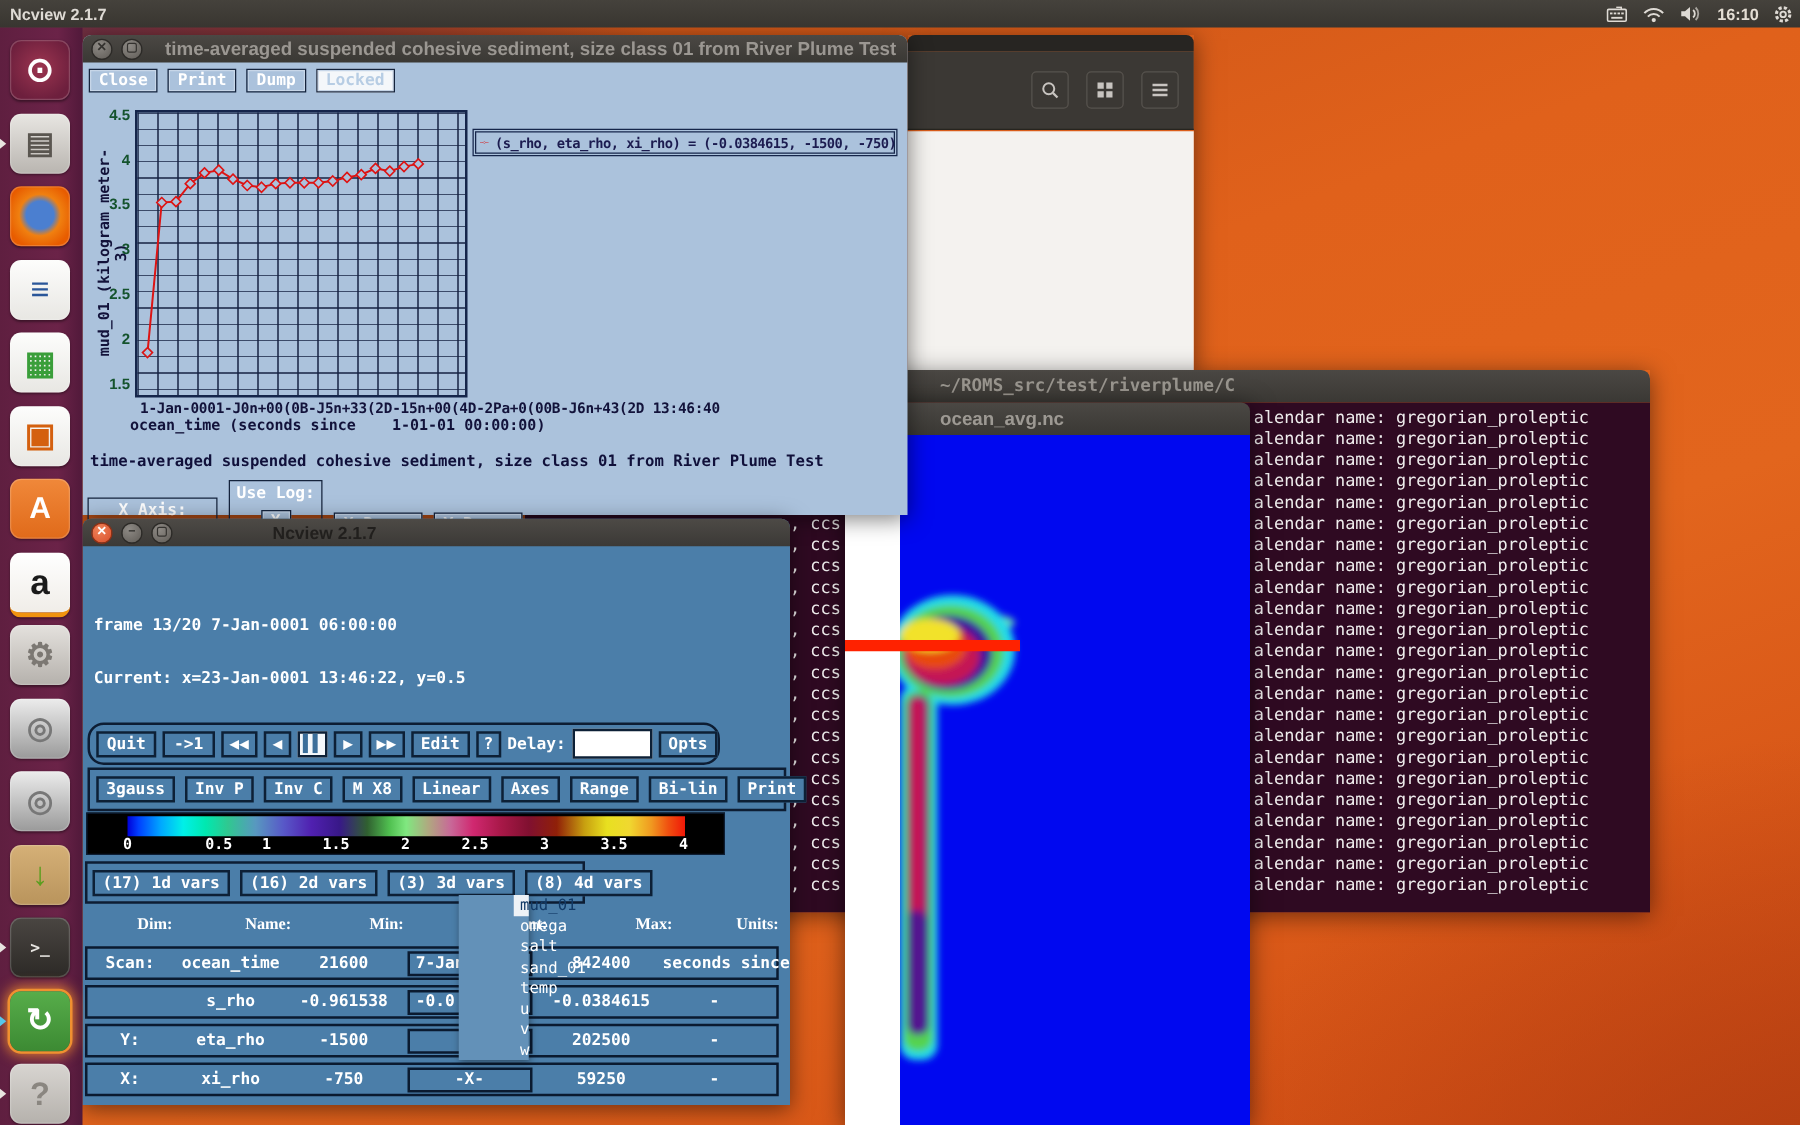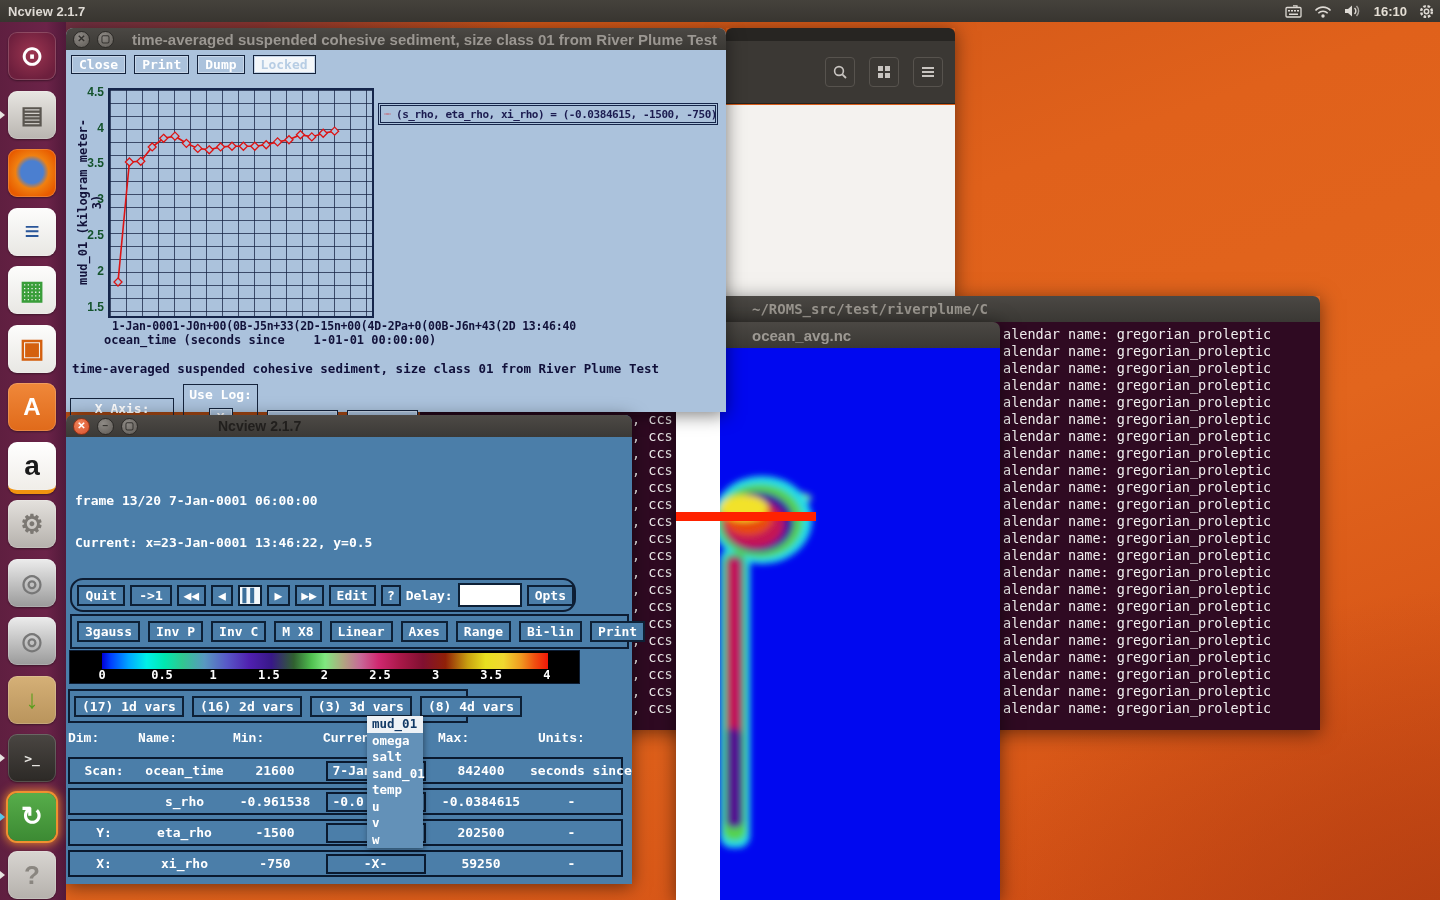--- a/index.html
+++ b/index.html
@@ -131,31 +131,31 @@
     background:linear-gradient(to right,
       #0000d8 0%,#0040ff 2%,#00a8ff 6%,#00f0e8 10%,#00e8b0 14%,#30c890 18%,
       #5898c0 23%,#5858c8 28%,#5020b0 33%,#381888 38%,#306030 43%,#50c050 47%,
       #80e880 50%,#b0a880 54%,#c86898 58%,#d02870 62%,#a81848 67%,#801030 72%,
       #902008 77%,#c8a010 82%,#e8e020 86%,#f0d830 90%,#f09820 94%,#f05010 97%,#f01808 100%);}
   .cb-tick{position:absolute;top:17px;transform:translateX(-50%);color:#fff;
     font-family:"DejaVu Sans Mono",monospace;font-weight:bold;font-size:12px;}
   #vartabs{left:2px;top:274px;width:392px;height:30px;gap:8px;padding-left:4px;}
   #tbl-header{position:absolute;left:2px;top:316px;width:555px;display:grid;
     grid-template-columns:70px 95px 90px 115px 100px 85px;}
-  #tbl-header span{text-align:left;color:#fff;font-family:Liberation Mono, monospace;font-weight:bold;font-size:13px;white-space:nowrap;}
+  #tbl-header span{text-align:right;color:#fff;font-family:Liberation Serif, serif;font-weight:bold;font-size:13px;white-space:nowrap;}
   .tbl-row{position:absolute;left:2px;width:555px;height:27px;border:2px solid #0a1a30;box-sizing:border-box;
     display:grid;grid-template-columns:68px 93px 88px 113px 98px 83px;align-items:center;}
   .tbl-row span{text-align:center;color:#fff;font-family:"DejaVu Sans Mono",monospace;font-weight:bold;font-size:13px;white-space:nowrap;}
   .cur-btn{justify-self:center;width:100px;height:20px;border:2px solid #0a1a30;color:#fff;background:#4b7ea9;
     font-family:"DejaVu Sans Mono",monospace;font-weight:bold;font-size:13px;text-align:left;padding:0 5px;box-sizing:border-box;overflow:hidden;white-space:nowrap;}
   .cur-btn.center{text-align:center;}
   #dropdown{position:absolute;left:301px;top:301px;width:56px;height:132px;background:#6391b8;z-index:5;
     box-shadow:1px 2px 6px rgba(0,0,0,.4);}
   .dd-item{height:16.5px;line-height:16.5px;padding-left:5px;color:#fff;
-    font-family:"DejaVu Sans Mono",monospace;font-weight:bold;font-size:12.5px;white-space:nowrap;}
+    font-family:"DejaVu Sans Mono",monospace;font-weight:normal;font-size:12.5px;white-space:nowrap;margin-left:44px;}
   .dd-item.selected{background:#eef2f6;color:#123a66;}
 </style>
 </head>
 <body>
 
 <div id="wallpaper" class="abs"></div>
 
 <div id="filewin" class="abs winshadow">
   <div class="fw-titlebar"></div>
   <div class="fw-toolbar">
@@ -354,21 +354,21 @@
     <button class="ncv-btn">Axes</button>
     <button class="ncv-btn">Range</button>
     <button class="ncv-btn">Bi-lin</button>
     <button class="ncv-btn">Print</button>
   </div>
 
   <div id="colorbar">
     <div id="cb-strip"></div>
     <div id="cb-ticks">
         <span class="cb-tick" style="left: 32px;">0</span>
-        <span class="cb-tick" style="left: 92px; text-align: center;">0.5</span>
+        <span class="cb-tick" style="left: 105px; text-align: center;">0.5</span>
         <span class="cb-tick" style="left: 143.2px;">1</span>
         <span class="cb-tick" style="left: 198.8px;">1.5</span>
         <span class="cb-tick" style="left: 254.4px;">2</span>
         <span class="cb-tick" style="left: 310px;">2.5</span>
         <span class="cb-tick" style="left: 365.6px;">3</span>
         <span class="cb-tick" style="left: 421.2px;">3.5</span>
         <span class="cb-tick" style="left: 476.8px;">4</span>
       </div>
   </div>
 

